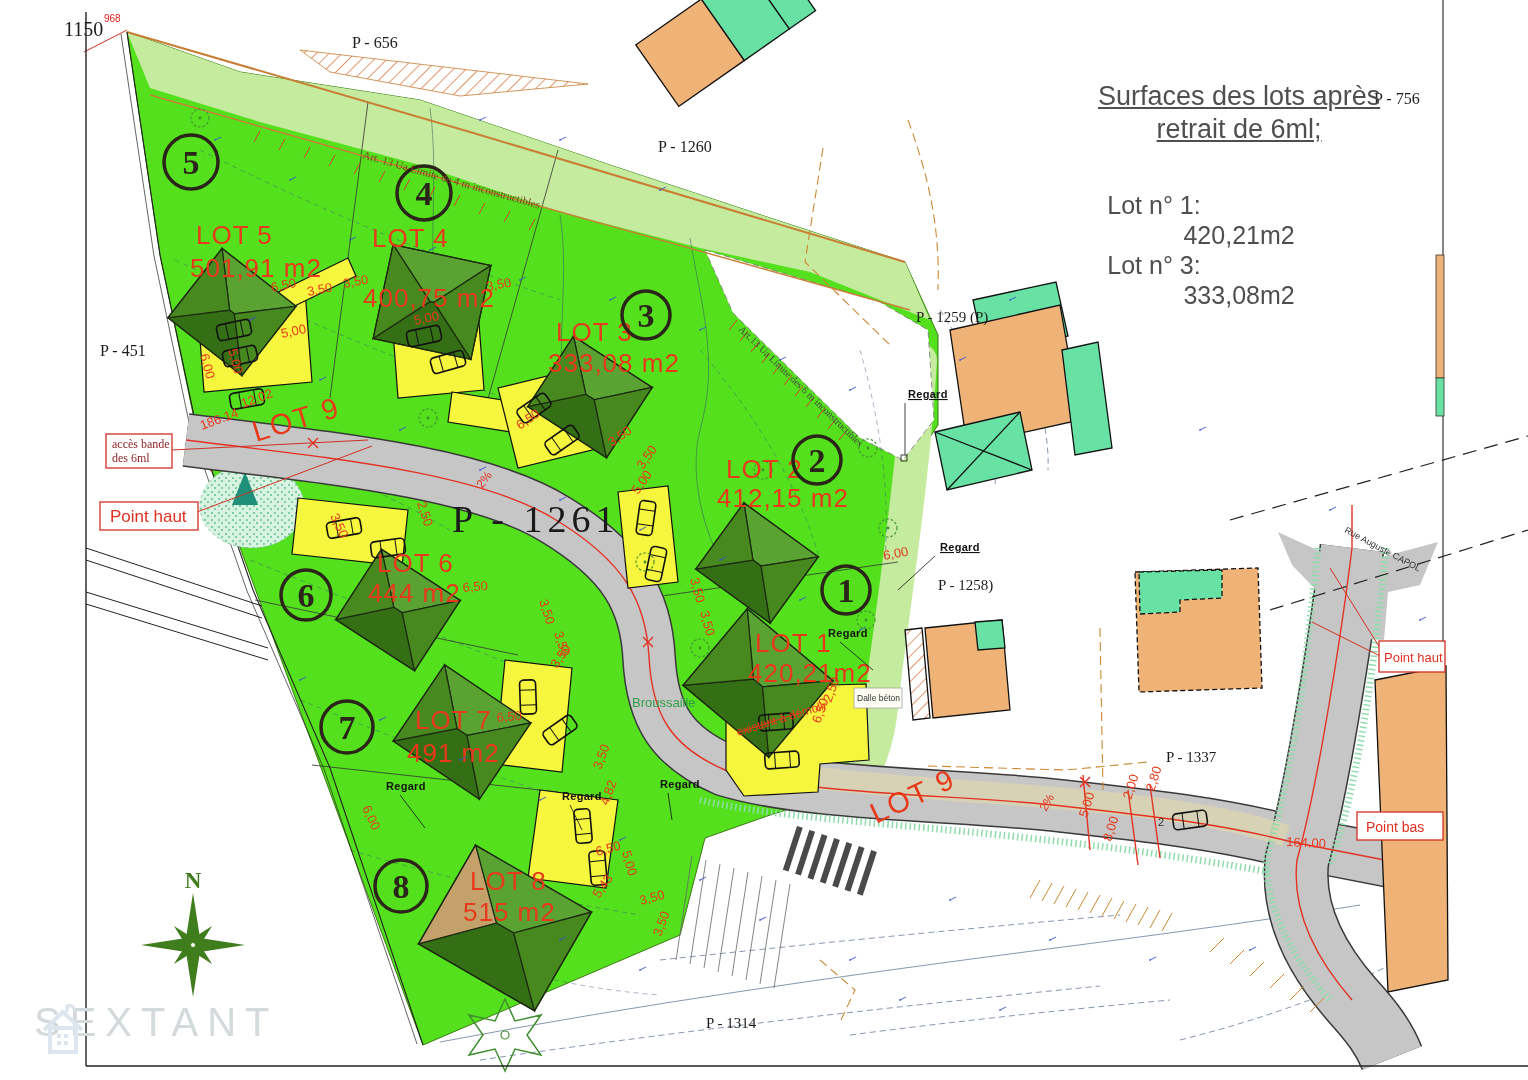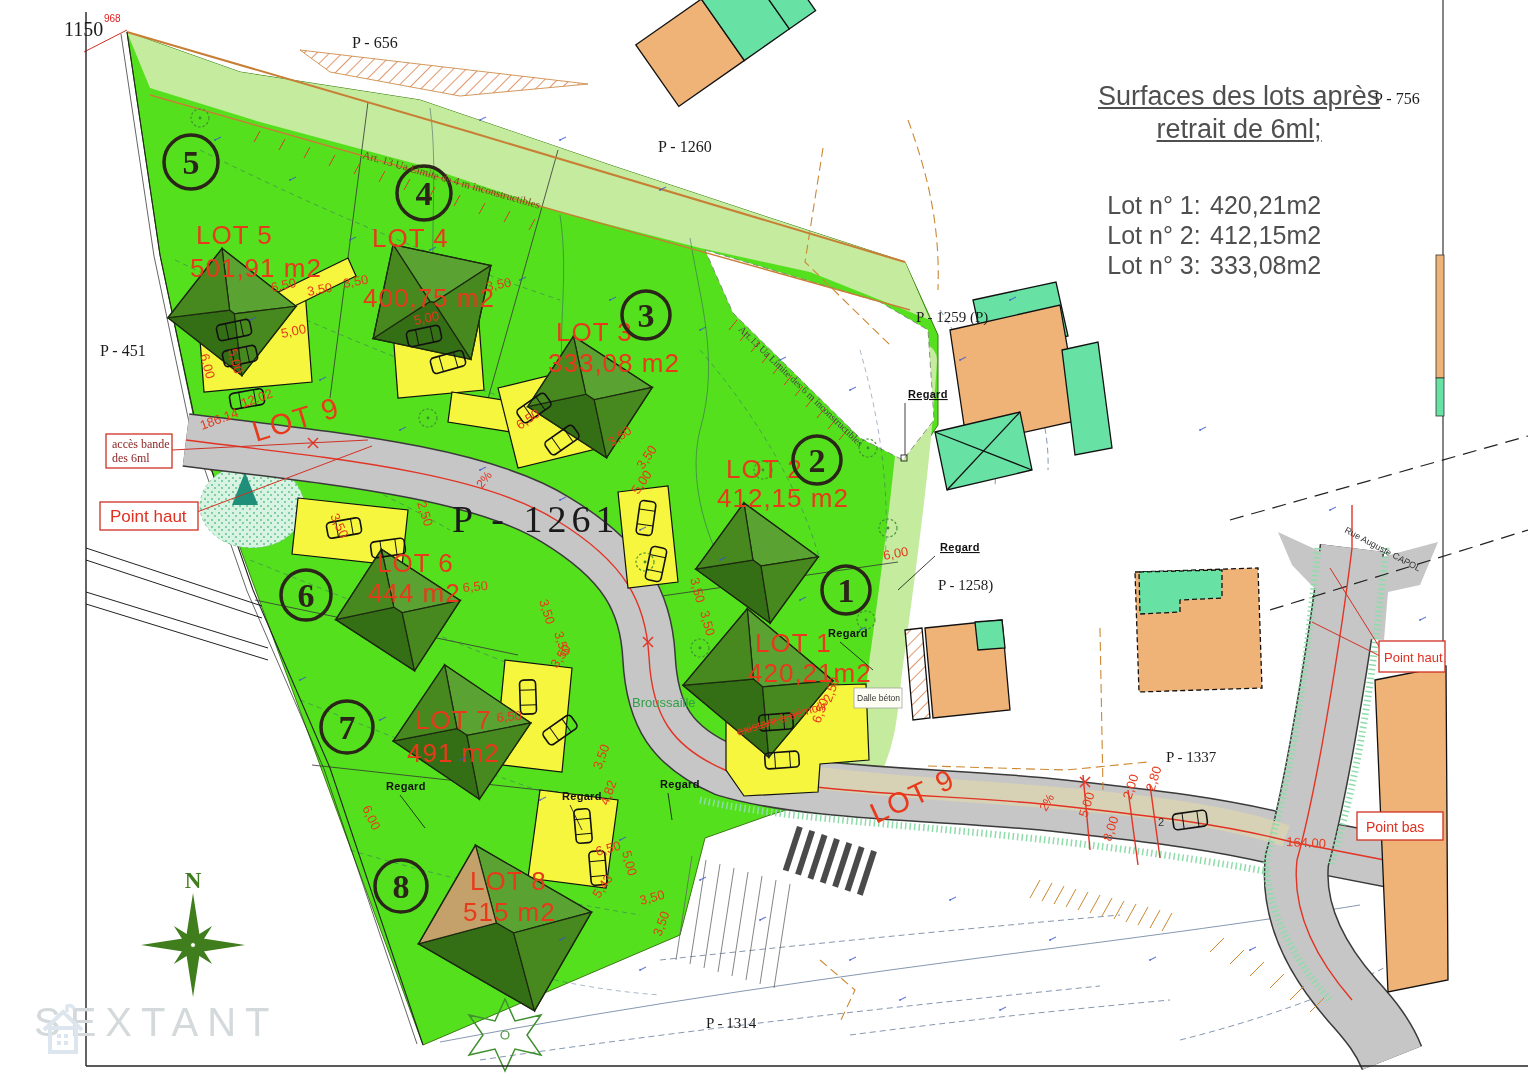--- a/index.html
+++ b/index.html
@@ -10,21 +10,21 @@
   .t-sans{font-family:"Liberation Sans",sans-serif;}
   .t-serif{font-family:"Liberation Serif","DejaVu Serif",serif;}
   .t-lot{fill:#e8391b;font-size:26px;letter-spacing:1px;}
   .t-dim{fill:#e8391b;font-size:13px;}
   .t-parcel{fill:#1c1c1c;font-size:16px;}
   .t-regard{font-size:11px;font-weight:bold;fill:#111;letter-spacing:.3px;}
   .t-circ{font-size:34px;font-weight:bold;fill:#2b2418;}
   .legend{position:absolute;left:1098px;top:80px;color:#4f4f4f;text-align:center;}
   .legend .ttl{font-size:27px;line-height:33px;text-decoration:underline;}
   .legend .rows{margin-top:44px;}
-  .legend .row{font-size:25px;line-height:30px;display:flex;}
+  .legend .row{font-size:25px;line-height:30px;display:flex;flex-direction:column;}
   .legend .lbl{width:112px;}
   .wm{position:absolute;left:34px;top:1000px;display:flex;align-items:center;gap:10px;}
   .wm .wm-text{font-size:40px;letter-spacing:9px;color:#d4d9dc;font-weight:400;}
 </style>
 </head>
 <body>
 
 <div class="stage">
 
 <svg width="1528" height="1080" viewBox="0 0 1528 1080">
@@ -622,24 +622,20 @@
 
 <div class="legend">
   <div class="ttl">Surfaces des lots après</div>
   <div class="ttl">retrait de 6ml;</div>
   <div class="rows">
     <div class="row">
           <span class="lbl">Lot n° 1:</span>
           <span>420,21m2</span>
         </div>
     <div class="row">
-          <span class="lbl">Lot n° 2:</span>
-          <span>412,15m2</span>
-        </div>
-    <div class="row">
           <span class="lbl">Lot n° 3:</span>
           <span>333,08m2</span>
         </div>
   </div>
 </div>
 
 <div class="wm">
   <svg width="58" height="58" viewBox="0 0 58 58">
     <path d="M10,30 L29,12 L48,30" fill="none" stroke="#dde6ee" stroke-width="4"></path>
     <path d="M33,12 L33,6 Q38,4 40,9" fill="none" stroke="#dde6ee" stroke-width="3.5"></path>

